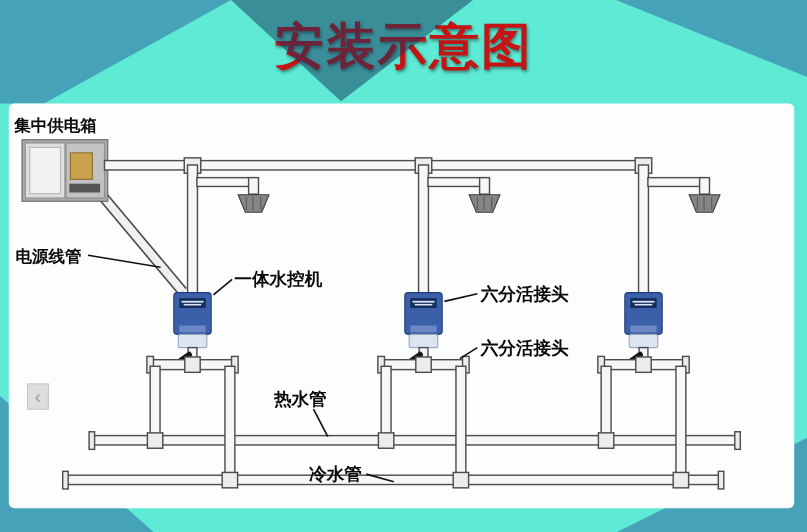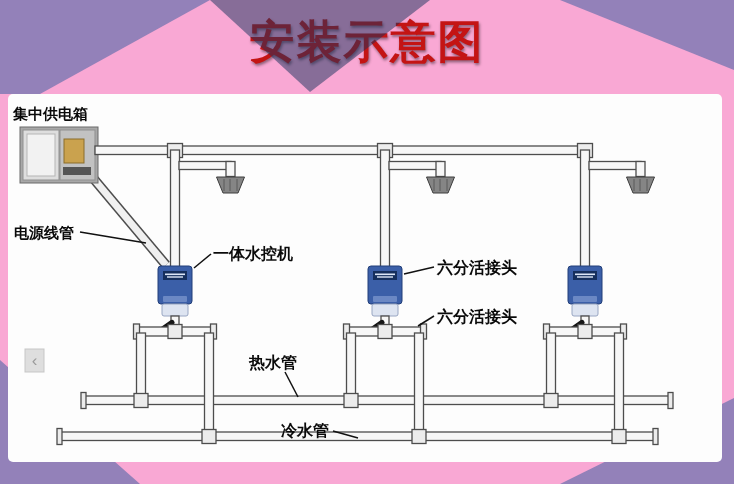--- a/index.html
+++ b/index.html
@@ -1,18 +1,18 @@
 <!DOCTYPE html>
 <html><head>
 <meta charset="utf-8">
 <style>
   html,body{margin:0;padding:0;}
   .page{
     position:relative;width:734px;height:484px;overflow:hidden;
-    background:#f9a8d4;
+    background:#5eead4;
     font-family:"Liberation Sans","DejaVu Sans",sans-serif;
   }
   .page svg.canvas{position:absolute;left:0;top:0;}
   .title{
     position:absolute;top:12px;left:0;width:100%;
     text-align:center;font-size:45px;font-weight:800;
     color:#c41414;letter-spacing:2px;
     text-shadow:1px 2px 3px rgba(0,0,0,.45);
   }
   .pipe{fill:#f7f7f7;stroke:#4d4d4d;stroke-width:1.3;}

